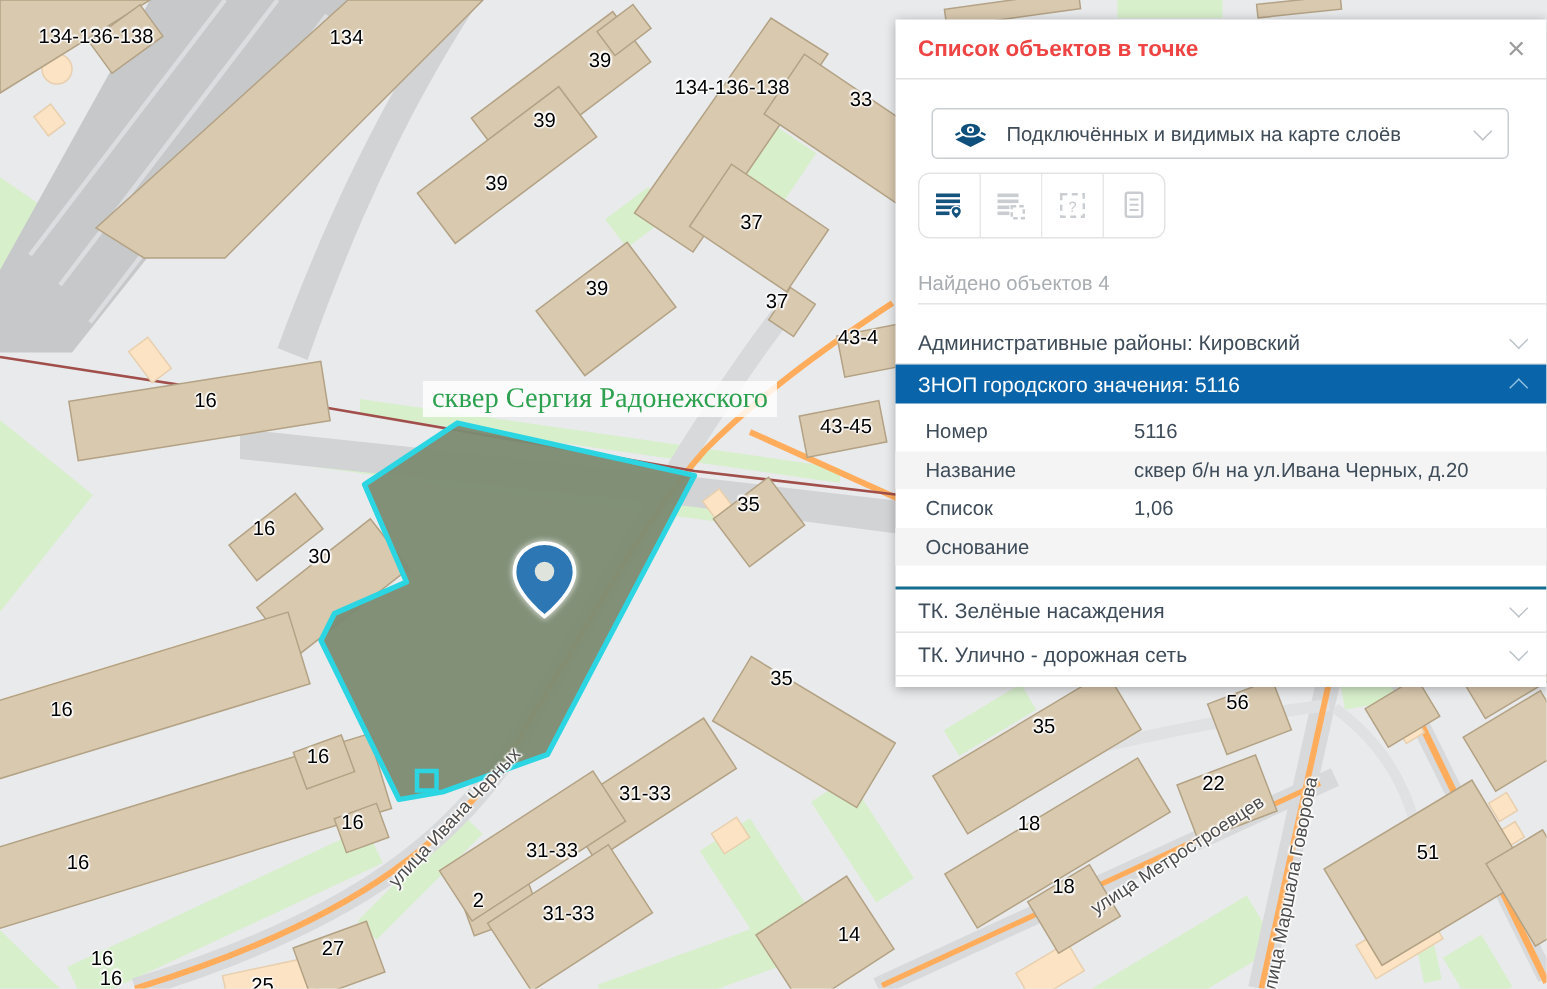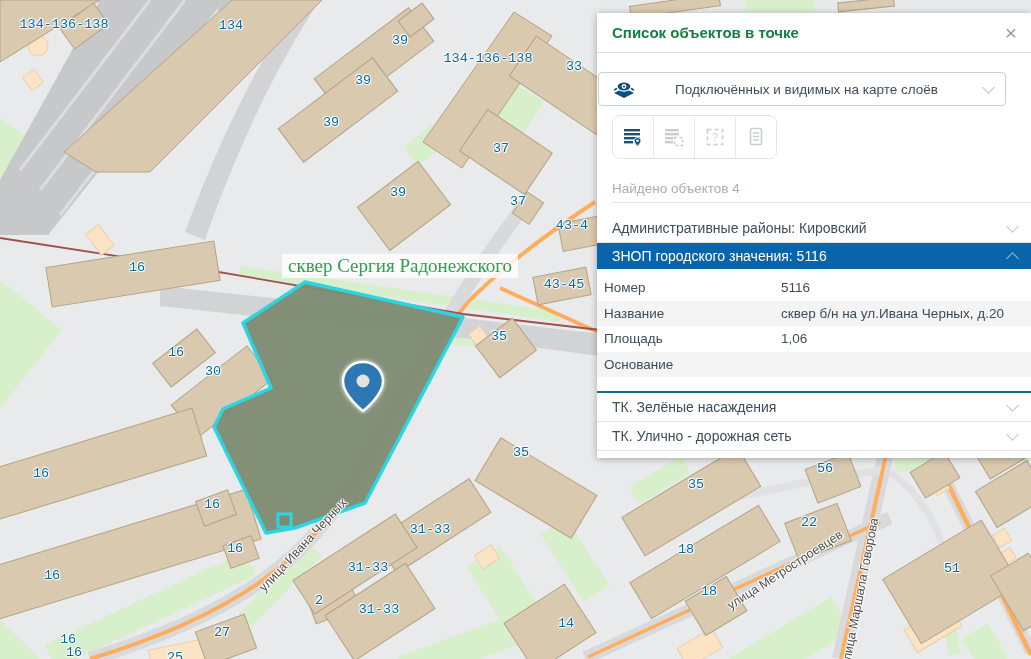--- a/index.html
+++ b/index.html
@@ -4,51 +4,51 @@
 <style>
   html,body{margin:0;padding:0;}
   body{
     width:1031px;height:659px;overflow:hidden;position:relative;
     font-family:"Liberation Sans",sans-serif;background:#e9eaec;
   }
   #map{position:absolute;left:0;top:0;width:1031px;height:659px;}
   #labels-layer{position:absolute;left:0;top:0;width:1031px;height:659px;pointer-events:none;}
   .mlabel{position:absolute;transform:translate(-50%,-50%);white-space:nowrap;
     text-shadow:1px 0 1px #fff,-1px 0 1px #fff,0 1px 1px #fff,0 -1px 1px #fff,1px 1px 1px #fff,-1px -1px 1px #fff;}
-  .mlabel.number{font-family:Liberation Mono, monospace;font-size:13.5px;color:#0369a1;}
+  .mlabel.number{font-family:Liberation Sans, sans-serif;font-size:13.5px;color:#000000;}
   .mlabel.street{font-family:"Liberation Sans",sans-serif;font-size:12.5px;color:#4d4d4d;}
   #area-label{position:absolute;left:400px;top:266px;transform:translate(-50%,-50%);
     font-family:"Liberation Serif",serif;font-size:19px;color:#2da14f;
     background:rgba(255,255,255,0.82);padding:1px 6px;white-space:nowrap;pointer-events:none;}
   
   #panel{position:absolute;left:597px;top:13px;width:434px;height:445px;background:#fff;
     box-shadow:0 1px 7px rgba(0,0,0,0.30);color:#3e4c59;}
   .p-header{height:39px;display:flex;align-items:center;justify-content:space-between;
     padding:0 14px 0 15px;border-bottom:1px solid #e0e0e0;}
-  .p-title{font-size:15px;font-weight:700;color:#15803d;}
+  .p-title{font-size:15px;font-weight:700;color:#ef4444;}
   .p-close{font-size:21px;line-height:20px;color:#9b9b9b;cursor:pointer;font-weight:400;}
-  .dropdown{margin:19px 25px 0 1px;height:32px;border:1px solid #c9ced2;border-radius:4px;
-    display:flex;align-items:center;padding:0 12px;cursor:pointer;gap:27px;}
+  .dropdown{margin:19px 25px 0 24px;height:32px;border:1px solid #c9ced2;border-radius:4px;
+    display:flex;align-items:center;padding:0 12px;cursor:pointer;}
   .dropdown .dd-text{font-size:13.5px;color:#3f4b57;margin-left:11px;flex:1;}
   .toolbar{margin:9px 0 0 15px;display:inline-flex;border:1px solid #e3e3e3;border-radius:8px;overflow:hidden;}
   .tbtn{width:40px;height:42px;display:flex;align-items:center;justify-content:center;
     border-right:1px solid #e8e8e8;cursor:pointer;background:#fff;}
   .tbtn:last-child{border-right:none;}
   .found{margin:22px 0 11px 15px;font-size:13.5px;color:#a8adb2;padding-bottom:6px;
     border-bottom:1px solid #e4e4e4;margin-right:0;}
   .sec-row{height:28px;display:flex;align-items:center;justify-content:space-between;
     padding:0 14px 0 15px;border-bottom:1px solid #e4e4e4;font-size:14px;color:#3e4c59;cursor:pointer;}
   .sec-row.active{background:#0a64a9;color:#fff;border-bottom:none;height:26px;}
   .chev{width:8px;height:8px;border-right:1.6px solid #bcc2c7;border-bottom:1.6px solid #bcc2c7;
     transform:rotate(45deg);margin-top:-4px;flex:0 0 auto;}
   .chev.up{transform:rotate(-135deg);border-color:#8fc0e0;margin-top:4px;}
   .details{padding:6px 0 0 0;}
   .d-row{display:flex;font-size:13.5px;line-height:1.45;padding:3px 0;}
   .d-row.alt{background:#f4f4f4;}
-  .d-label{width:184px;padding-left:7px;flex:0 0 auto;box-sizing:border-box;}
+  .d-label{width:159px;padding-left:20px;flex:0 0 auto;box-sizing:border-box;}
   .d-value{width:246px;padding-right:14px;}
   .sec-sep{height:2px;background:#156c90;margin-top:14px;}
   svg{display:block;}
 </style>
 </head>
 <body>
 
 <div id="map">
 <svg width="1031" height="659" viewBox="0 0 1031 659" xmlns="http://www.w3.org/2000/svg">
   <rect x="0" y="0" width="1031" height="659" fill="#e9eaec"></rect>
@@ -299,21 +299,21 @@
   <div class="details">
     <div class="d-row">
       <span class="d-label">Номер</span>
       <span class="d-value">5116</span>
     </div>
     <div class="d-row alt">
       <span class="d-label">Название</span>
       <span class="d-value">сквер б/н на ул.Ивана Черных, д.20</span>
     </div>
     <div class="d-row">
-      <span class="d-label">Площадь</span>
+      <span class="d-label">Список</span>
       <span class="d-value">1,06</span>
     </div>
     <div class="d-row alt">
       <span class="d-label">Основание</span>
     </div>
     <div class="sec-sep"></div>
   </div>
 
   <div class="sec-row">
     <span>ТК. Зелёные насаждения</span>

